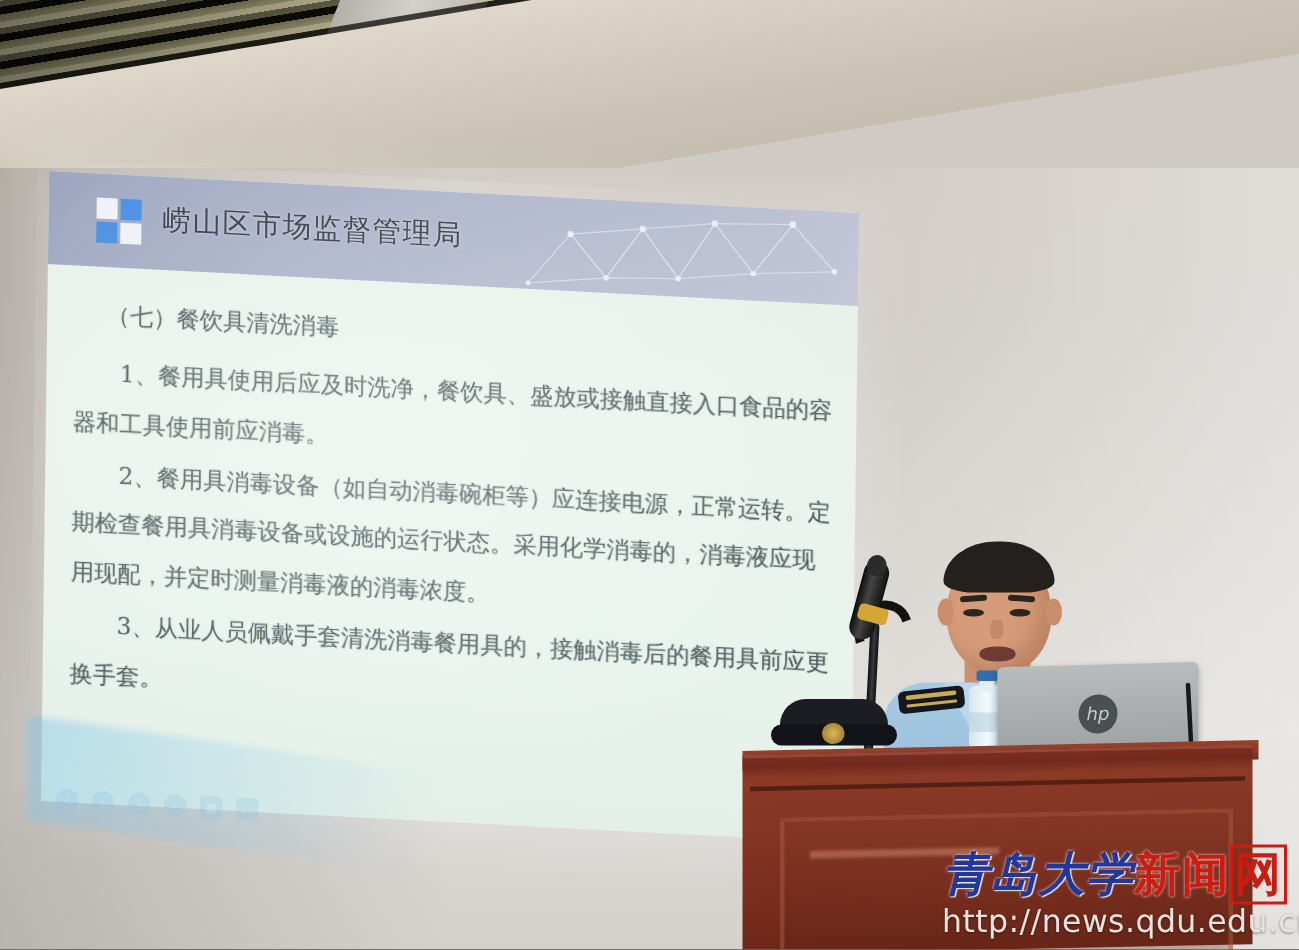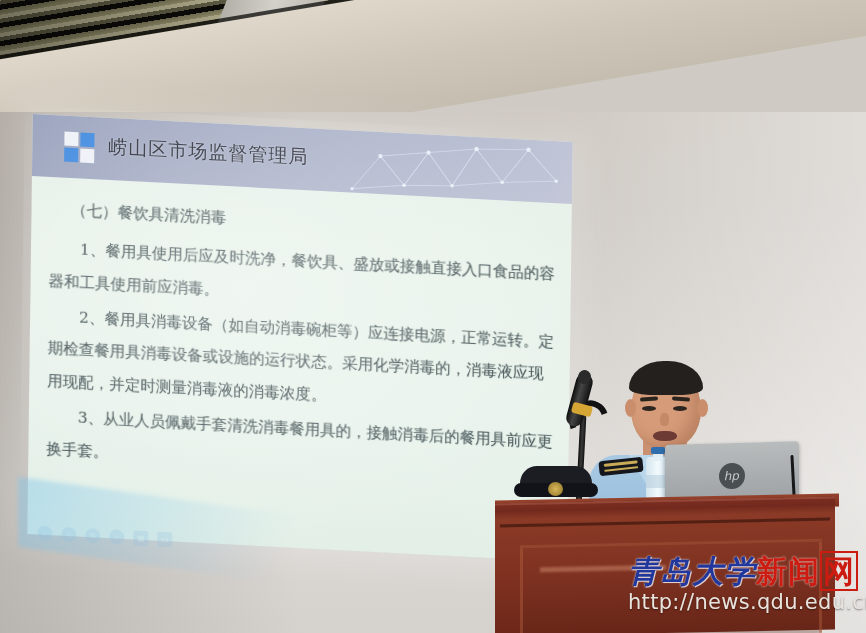--- a/index.html
+++ b/index.html
@@ -273,21 +273,21 @@
     border-bottom:none;
     background:linear-gradient(to bottom,rgba(140,60,40,.22),rgba(90,35,22,.30));
     transform:skewY(-1.2deg);
   }
   .podium-hl{
     position:absolute;left:540px;top:566px;width:126px;height:5px;
     background:rgba(225,160,130,.40);transform:skewY(-1.2deg);filter:blur(1px);
   }
 
   
-  .wm{position:absolute;left:628px;top:556px;width:232px;}
+  .wm{position:absolute;left:628px;top:568px;width:232px;}
   .wm-cn{
     font-size:31px;line-height:1;letter-spacing:1px;white-space:nowrap;
     font-family:"DejaVu Sans","Liberation Sans",sans-serif;font-weight:bold;
   }
   .wm-cn .blue{color:#22379c;text-shadow:0 0 2px rgba(255,255,255,.9),1px 1px 0 rgba(255,255,255,.7);font-style:italic;}
   .wm-cn .red{color:#cc1c12;text-shadow:0 0 2px rgba(255,255,255,.85);}
   .wm-cn .boxed{color:#cc1c12;border:2px solid #cc1c12;padding:0 1px;}
   .wm-url{
     margin-top:3px;font-size:21px;color:#e9e3dd;letter-spacing:.3px;
     font-family:"DejaVu Sans","Liberation Sans",sans-serif;

